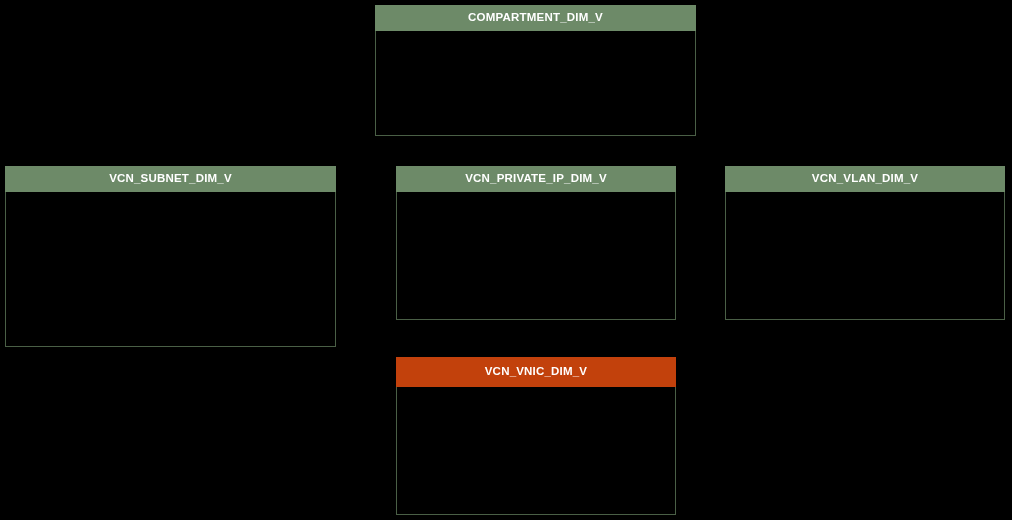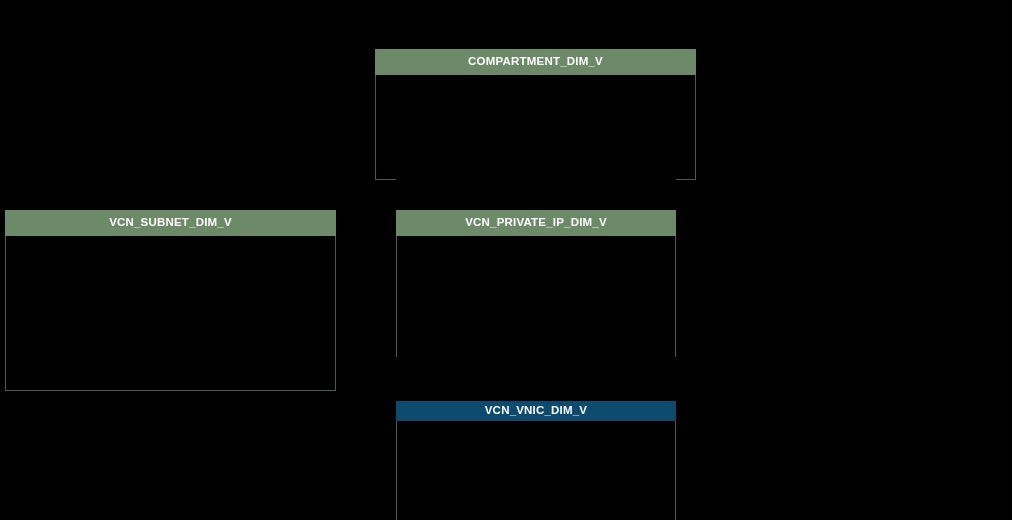--- a/index.html
+++ b/index.html
@@ -30,21 +30,20 @@
     font-size: 11.5px;
     font-weight: bold;
     letter-spacing: 0.2px;
     display: flex;
     align-items: center;
     justify-content: center;
     text-align: center;
     line-height: 1;
     white-space: nowrap;
     overflow: hidden;
-    margin-top: 44px;
   }
   .entity-body {
     box-sizing: border-box;
     width: 100%;
     background: #000000;
     border: 1px solid #4a5f46;
     border-top: none;
   }
   .entity-attrs {
     margin: 0;
@@ -67,19 +66,25 @@
       <div class="entity-body" style="height: 155px; border-color: rgb(74, 95, 70); background: rgb(0, 0, 0);">
         <ul class="entity-attrs"></ul>
       </div>
     </div>
     <div class="entity" style="left: 396px; top: 166px; width: 280px; height: 196px;">
       <div class="entity-header" style="height: 26px; background: rgb(109, 138, 104); color: rgb(255, 255, 255);">VCN_PRIVATE_IP_DIM_V</div>
       <div class="entity-body" style="height: 128px; border-color: rgb(74, 95, 70); background: rgb(0, 0, 0);">
         <ul class="entity-attrs"></ul>
       </div>
     </div>
+    <div class="entity" style="left: 725px; top: 166px; width: 280px; height: 154px;">
+      <div class="entity-header" style="height: 26px; background: rgb(109, 138, 104); color: rgb(255, 255, 255);">VCN_VLAN_DIM_V</div>
+      <div class="entity-body" style="height: 128px; border-color: rgb(74, 95, 70); background: rgb(0, 0, 0);">
+        <ul class="entity-attrs"></ul>
+      </div>
+    </div>
     <div class="entity" style="left: 396px; top: 357px; width: 280px; height: 154px;">
-      <div class="entity-header" style="height: 20px; background: #0c4a6e; color: rgb(255, 255, 255);">VCN_VNIC_DIM_V</div>
+      <div class="entity-header" style="height: 30px; background: #c2410c; color: rgb(255, 255, 255);">VCN_VNIC_DIM_V</div>
       <div class="entity-body" style="height: 128px; border-color: rgb(74, 95, 70); background: rgb(0, 0, 0);">
         <ul class="entity-attrs"></ul>
       </div>
     </div>
   </div>
 
 </body></html>

